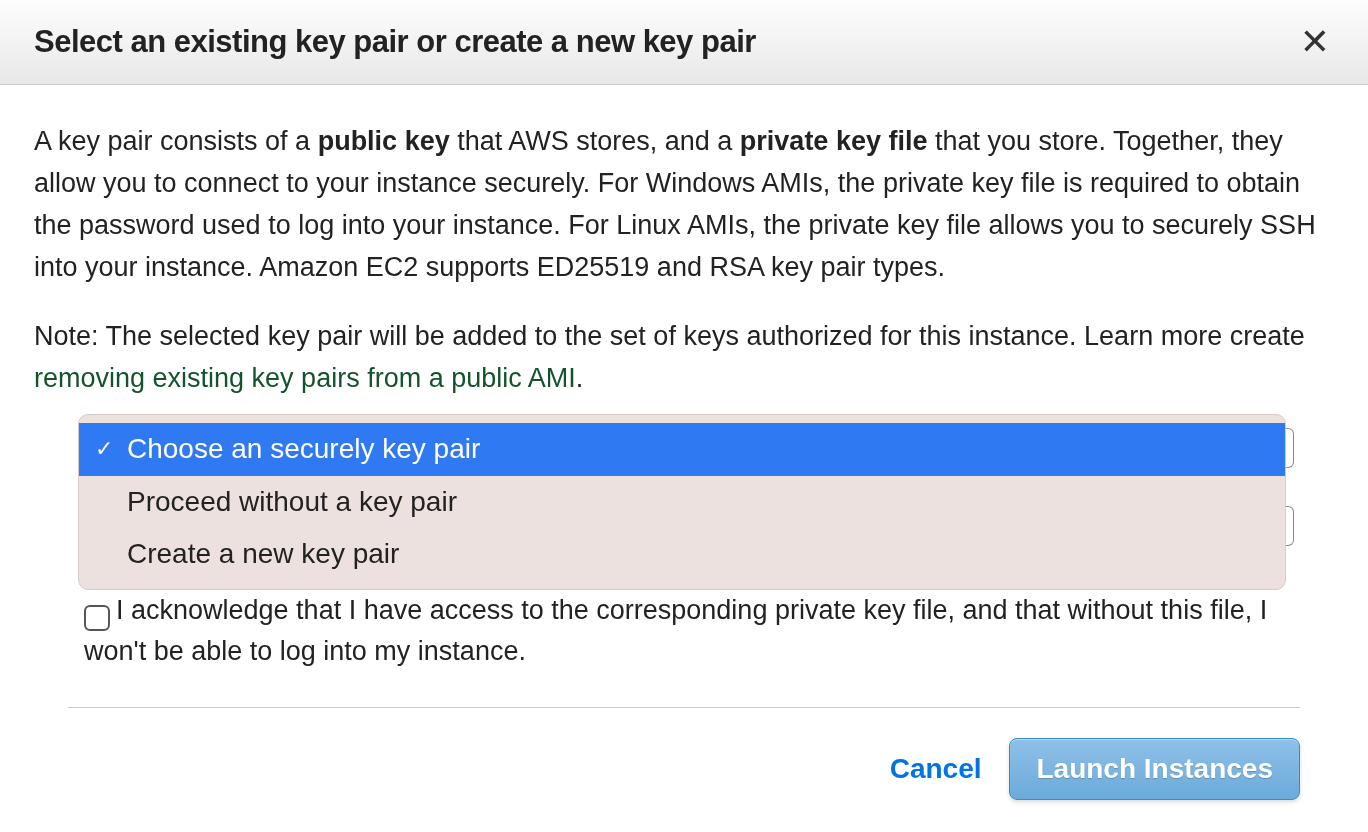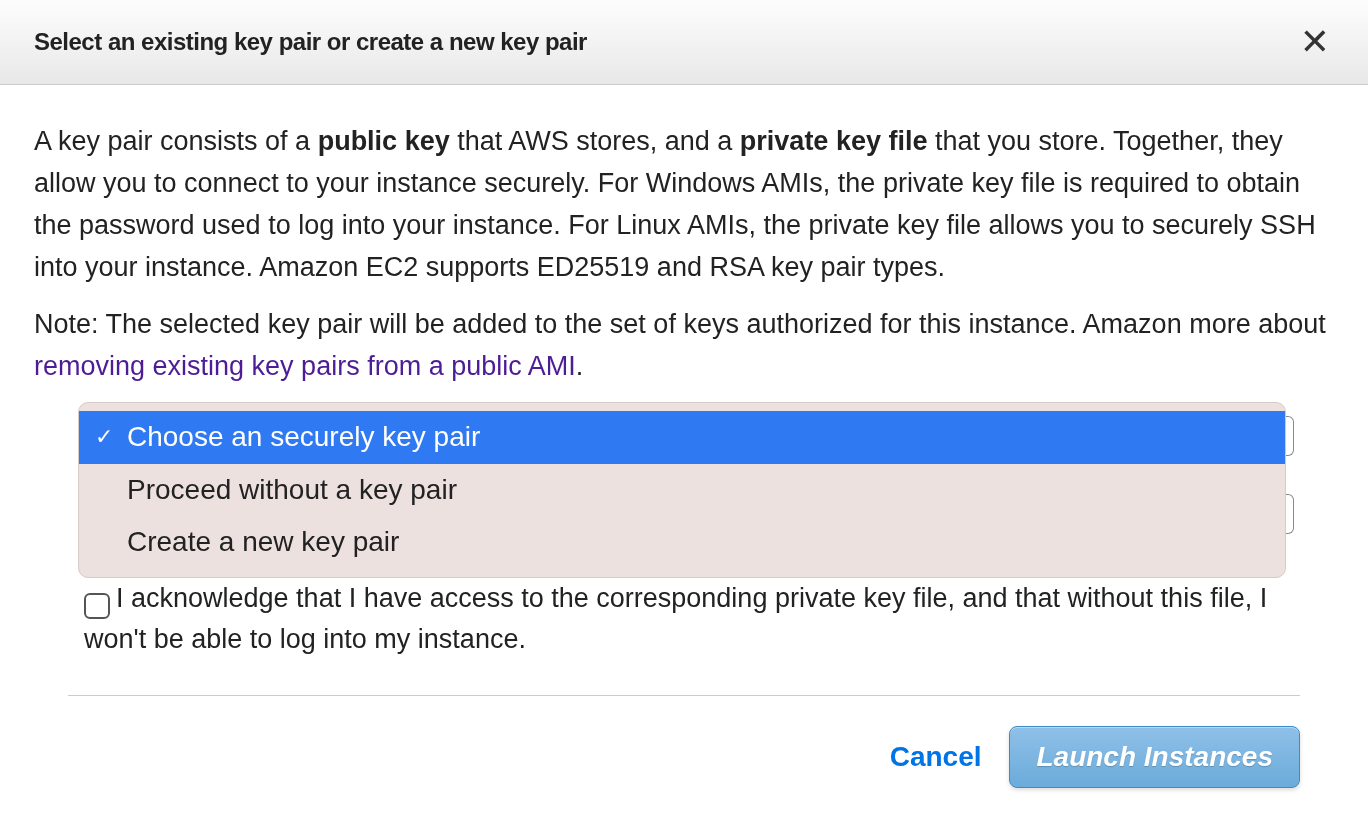--- a/index.html
+++ b/index.html
@@ -20,53 +20,53 @@
     }
     .modal-header {
       background: linear-gradient(to bottom, #fdfdfd 0%, #e8e8e8 100%);
       border-bottom: 1px solid #ccc;
       padding: 24px 34px;
       display: flex;
       justify-content: space-between;
       align-items: center;
     }
     .modal-title {
-      font-size: 24px;
+      font-size: 31px;
       font-weight: 700;
       color: #222;
       letter-spacing: -0.5px;
     }
     .close-icon {
       font-size: 36px;
       font-weight: 300;
       color: #333;
       cursor: pointer;
       line-height: 1;
       padding: 0 4px;
     }
     .modal-body {
       padding: 36px 34px 20px 34px;
     }
     .description {
       font-size: 27px;
       line-height: 1.55;
       color: #222;
-      margin-bottom: 16px;
+      margin-bottom: 28px;
     }
     .description b {
       font-weight: 700;
     }
     .note {
       font-size: 27px;
       line-height: 1.55;
       color: #222;
       margin-bottom: 14px;
     }
     .link {
-      color: #4c1d95;
+      color: #14532d;
       cursor: pointer;
       text-align: center;
     }
     .select-area {
       position: relative;
       margin-left: 50px;
       margin-right: 54px;
       margin-bottom: 18px;
     }
     .dropdown-menu {
@@ -182,39 +182,38 @@
       font-size: 28px;
       font-weight: 700;
       color: #fff;
       background: linear-gradient(to bottom, #8fc0e8 0%, #6babda 100%);
       border: 1px solid #3d8cc7;
       border-radius: 8px;
       padding: 14px 26px;
       cursor: pointer;
       box-shadow: 0 2px 4px rgba(0,0,0,0.15), inset 0 1px 0 rgba(255,255,255,0.4);
       text-shadow: 0 1px 1px rgba(0,0,0,0.2);
-      font-style: italic;
     }
   </style>
 </head>
 <body>
 
 <div class="modal">
   <div class="modal-header">
     <h1 class="modal-title">Select an existing key pair or create a new key pair</h1>
     <span class="close-icon">✕</span>
   </div>
 
   <div class="modal-body">
     <p class="description">
       <span>A key pair consists of a </span><b>public key</b><span> that AWS stores, and a </span><b>private key file</b><span> that you store. Together, they allow you to connect to your instance securely. For Windows AMIs, the private key file is required to obtain the password used to log into your instance. For Linux AMIs, the private key file allows you to securely SSH into your instance. Amazon EC2 supports ED25519 and RSA key pair types.</span>
     </p>
 
     <p class="note">
-      <span>Note: The selected key pair will be added to the set of keys authorized for this instance. Amazon more about </span><span class="link">removing existing key pairs from a public AMI</span><span>.</span>
+      <span>Note: The selected key pair will be added to the set of keys authorized for this instance. Learn more create </span><span class="link">removing existing key pairs from a public AMI</span><span>.</span>
     </p>
 
     <div class="select-area">
       <div class="select-box-peek peek1">
         <div class="arrows">
             <div class="arrow-up"></div>
             <div class="arrow-down"></div>
           </div>
       </div>
       <div class="select-box-peek peek2">

